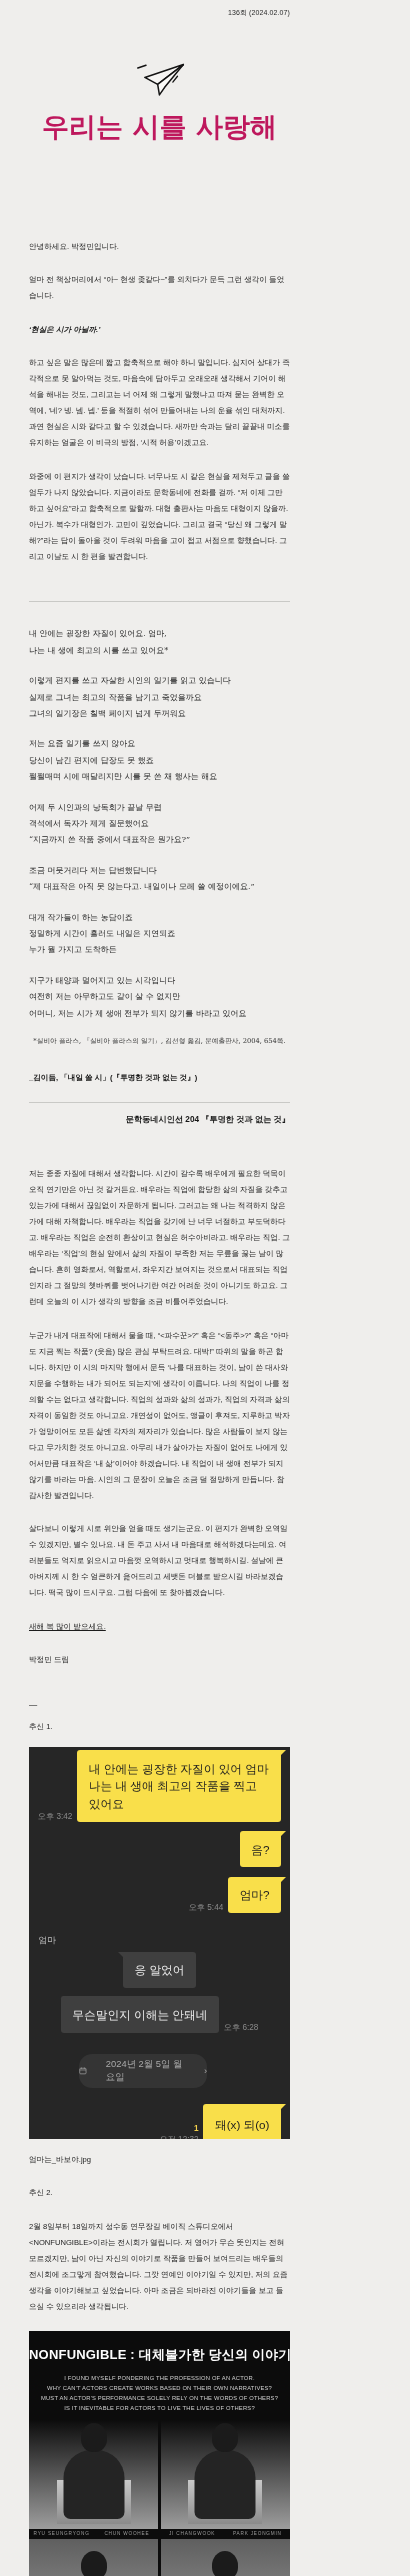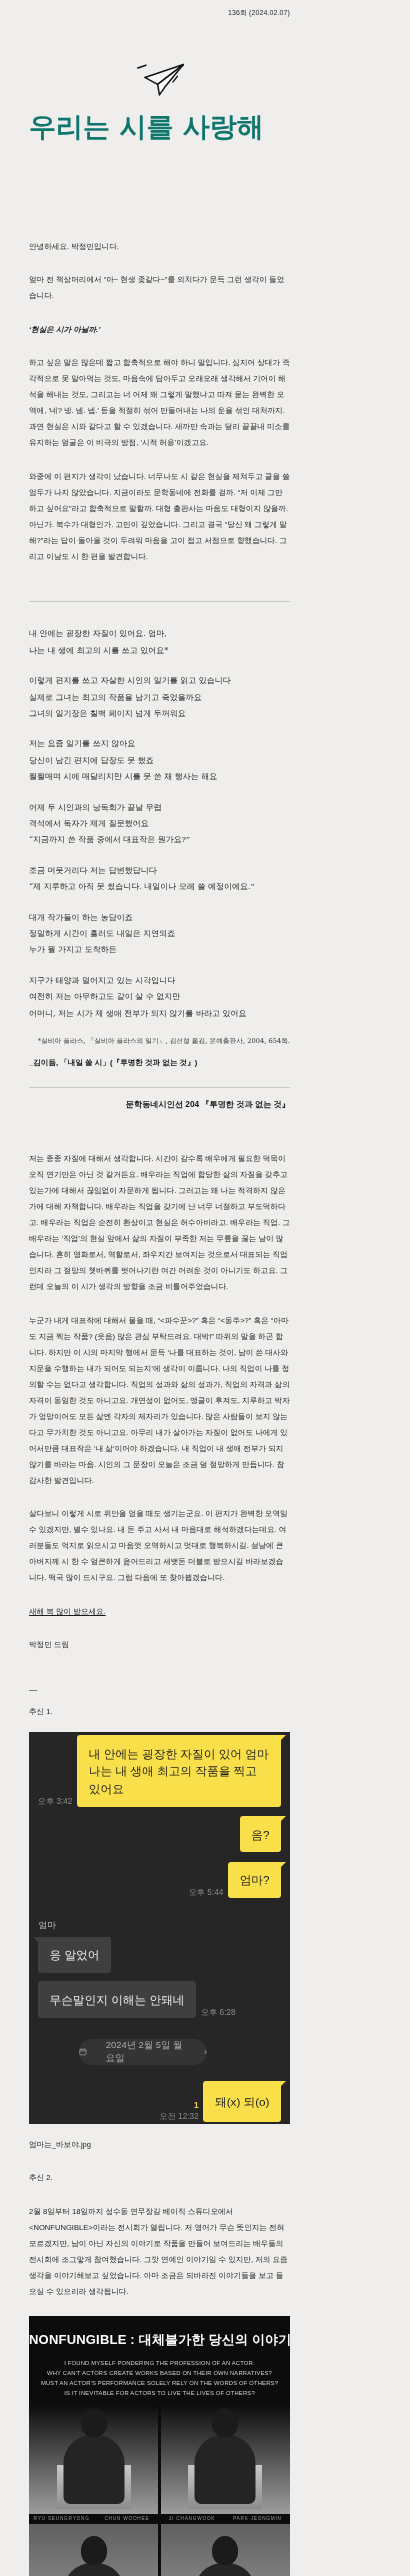--- a/index.html
+++ b/index.html
@@ -9,81 +9,81 @@
     font-family:"Liberation Sans","DejaVu Sans",sans-serif;
     color:#1c1c1c;
     -webkit-font-smoothing:antialiased;
   }
   .content { width:261px; margin-left:29px; }
 
   .issue { padding-top:8.2px; text-align:right; font-size:7px; color:#2a2a2a; letter-spacing:0.1px; }
 
   .plane-wrap { margin-top:43px; text-align:center; }
   .page-title {
-    margin-top:4.7px; text-align:left; white-space:nowrap;
+    margin-top:4.7px; text-align:center; white-space:nowrap;
     font-family:"DejaVu Serif","Liberation Serif",serif;
-    font-weight:700; font-size:27px; letter-spacing:0px; color:#0f766e;
+    font-weight:700; font-size:27px; letter-spacing:0px; color:#be185d;
   }
 
   .para { font-size:7.6px; line-height:16px; margin:0; color:#1c1c1c; }
   .para + .para { margin-top:17.5px; }
   .first-para { margin-top:94px; }
   .thought { font-weight:700; font-style:italic; }
 
   .divider { border:none; border-top:0.6px solid #c9c9c6; margin:0; }
   .divider-1 { margin-top:36px; margin-bottom:24.5px; }
   .divider-2 { margin-top:18.7px; margin-bottom:0; }
 
   .poem { font-family:"DejaVu Serif","Liberation Serif",serif; font-size:8px; color:#242424; }
   .poem .stanza { margin:0 0 14px 0; }
   .poem .line { line-height:16.4px; }
 
   .footnote {
-    margin-top:15px; text-align:right;
+    margin-top:15px; text-align:center;
     font-family:"DejaVu Serif","Liberation Serif",serif;
     font-size:6.7px; color:#333;
   }
-  .attribution { margin-top:12px; font-size:7.6px; font-weight:700; color:#161616; }
+  .attribution { margin-top:27px; font-size:7.6px; font-weight:700; color:#161616; }
   .series-note { margin-top:11.7px; text-align:right; font-size:8.2px; font-weight:700; color:#161616; }
   .essay-start { margin-top:41px; }
 
   .closing-line { margin-top:17.5px; font-size:7.6px; line-height:16px;text-decoration:underline; }
   .em-dash { margin-top:33px; font-size:8.2px; color:#333; }
   .ps-label { margin-top:8.8px; font-size:7.6px; line-height:16px; }
 
   
   .chat {
     margin-top:11.7px; width:261px; height:392px;
     background:#262626; overflow:hidden; position:relative;
     font-family:"Liberation Sans","DejaVu Sans",sans-serif;
   }
   .chat .row { display:flex; align-items:flex-end; padding:0 8.8px; }
   .chat .row.sent { justify-content:flex-end; }
-  .chat .row.recv { justify-content:flex-start; }
+  .chat .row.recv { justify-content:center; }
   .chat .meta-col { display:flex; flex-direction:column; align-items:flex-end; margin-right:4.7px; }
   .chat .time { font-size:8.2px; color:#8b8b8b; white-space:nowrap; }
   .chat .unread { font-size:8.2px; color:#f3d04b; font-weight:700; margin-bottom:1.2px; }
   .bubble {
     position:relative; border-radius:3px;
     font-size:11.7px; line-height:17.5px; color:#1e1e1e;
     padding:9.4px 11.7px; max-width:205px;
   }
   .bubble.yellow { background:#f9df4a; border-top-right-radius:2.3px; }
   .bubble.yellow::after {
     content:""; position:absolute; top:0; right:-4.7px;
     border-left:8.2px solid #f9df4a; border-bottom:8.2px solid transparent;
   }
   .bubble.gray { background:#3f3f3f; color:#ececec; border-top-left-radius:2.3px; }
   .bubble.gray.tail::before {
     content:""; position:absolute; top:0; left:-4.7px;
     border-right:8.2px solid #3f3f3f; border-bottom:8.2px solid transparent;
   }
   .sender-label { margin:22px 0 4.7px 0; padding-left:9.4px; font-size:8.8px; color:#bdbdbd; }
   .date-pill {
-    margin-top:21px; margin-left:50px; width:128px; height:26px;
+    margin-top:21px; margin-left:50px; width:128px; height:34px;
     background:#343434; border-radius:13px; color:#a9a9a9;
     display:flex; align-items:center; justify-content:center; gap:19px;
     font-size:9.4px;
   }
   .gap-s { margin-top:8.2px; } .gap-m { margin-top:9.4px; } .gap-l { margin-top:16.4px; }
   .caption { margin-top:13px; font-size:7.6px; line-height:16px; }
   .ps2-label { margin-top:27px; font-size:7.6px; line-height:16px; }
   .ps2-para { margin-top:10.5px; }
 
   
@@ -155,21 +155,21 @@
       <div class="line">당신이 남긴 편지에 답장도 못 했죠</div>
       <div class="line">쩔쩔매며 시에 매달리지만 시를 못 쓴 채 행사는 해요</div>
     </div>
     <div class="stanza">
       <div class="line">어제 두 시인과의 낭독회가 끝날 무렵</div>
       <div class="line">객석에서 독자가 제게 질문했어요</div>
       <div class="line">“지금까지 쓴 작품 중에서 대표작은 뭔가요?”</div>
     </div>
     <div class="stanza">
       <div class="line">조금 머뭇거리다 저는 답변했답니다</div>
-      <div class="line">“제 지루하고 아직 못 썼습니다. 내일이나 모레 쓸 예정이에요.”</div>
+      <div class="line">“제 대표작은 아직 못 않는다고. 내일이나 모레 쓸 예정이에요.”</div>
     </div>
     <div class="stanza">
       <div class="line">대개 작가들이 하는 농담이죠</div>
       <div class="line">정밀하게 시간이 흘러도 내일은 지연되죠</div>
       <div class="line">누가 뭘 가지고 도착하든</div>
     </div>
     <div class="stanza">
       <div class="line">지구가 태양과 멀어지고 있는 시각입니다</div>
       <div class="line">여전히 저는 아무하고도 같이 살 수 없지만</div>
       <div class="line">어머니, 저는 시가 제 생애 전부가 되지 않기를 바라고 있어요</div>

